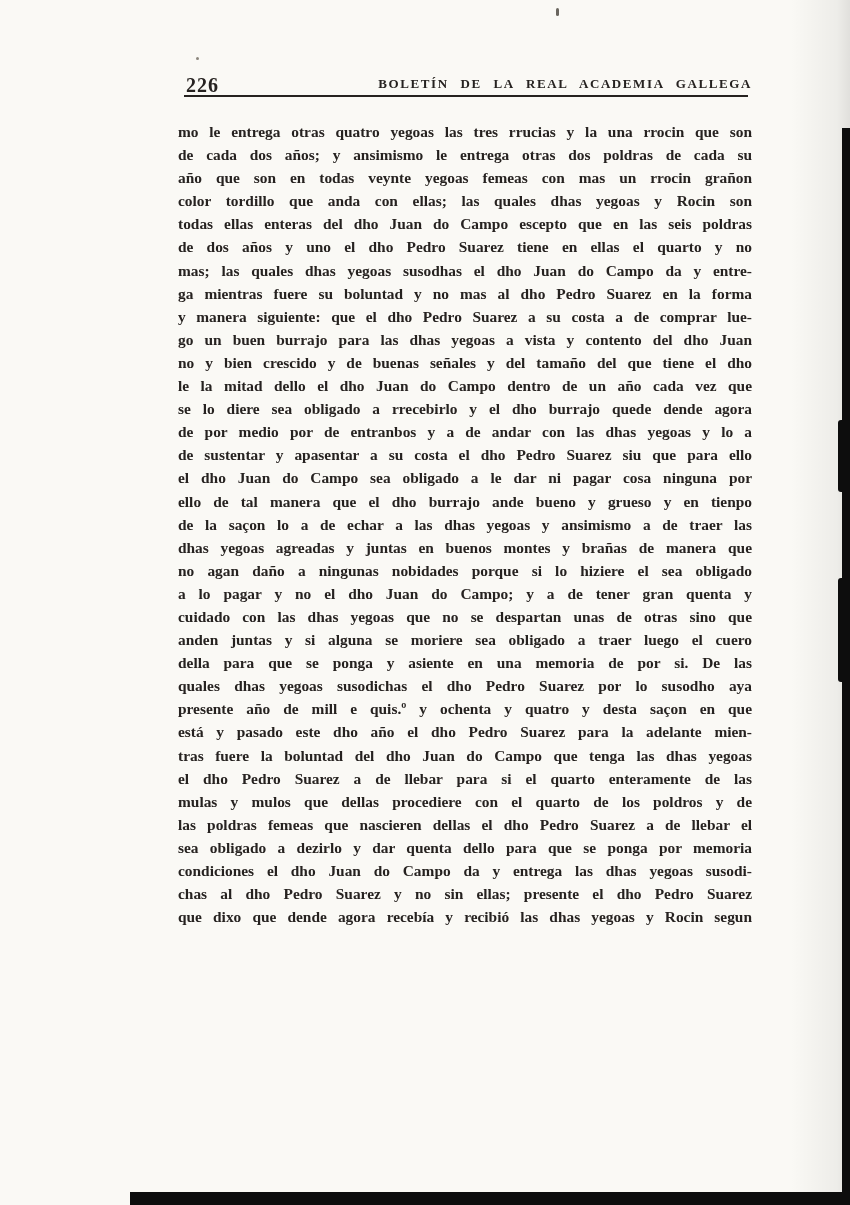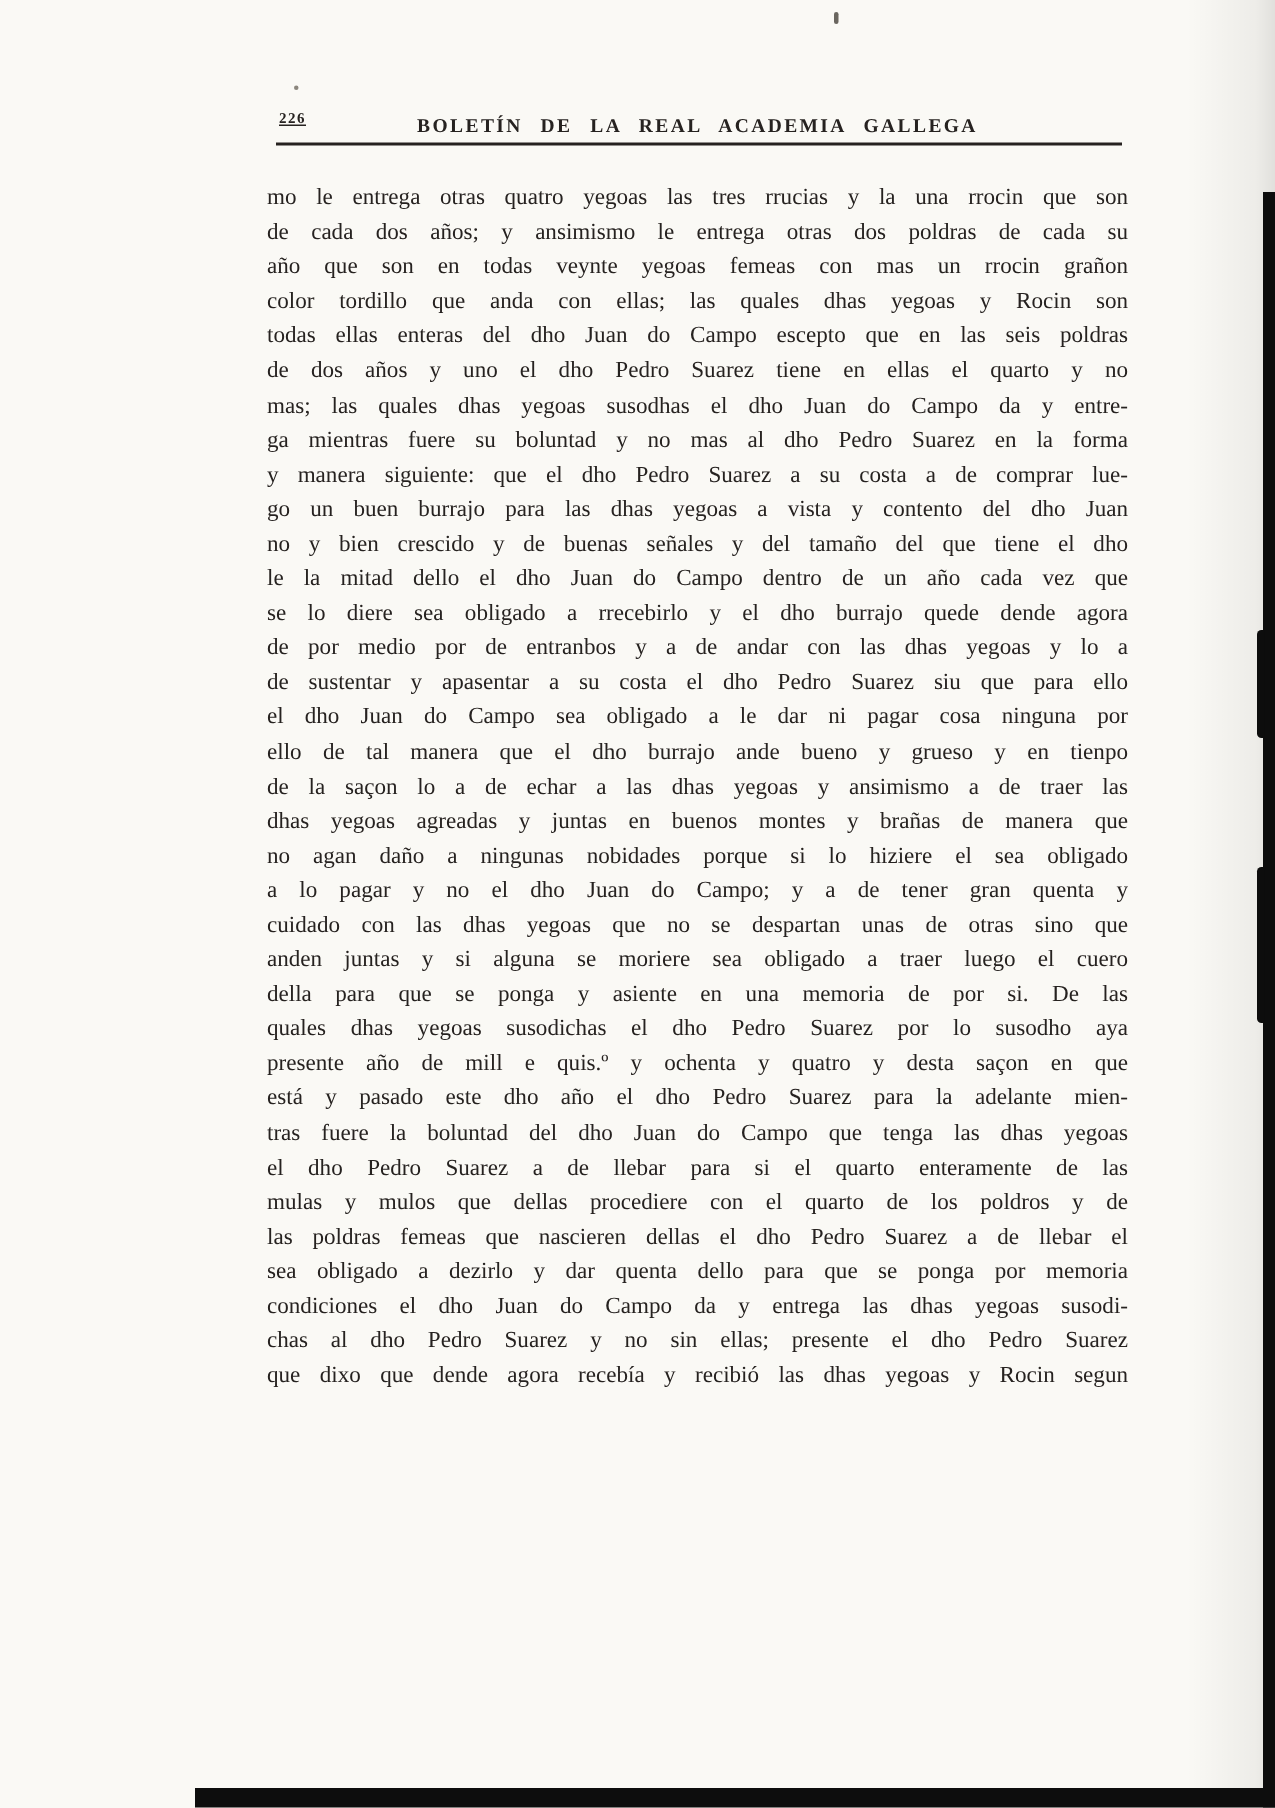--- a/index.html
+++ b/index.html
@@ -27,31 +27,30 @@
     position:absolute;
     top:74px;
     left:178px;
     width:574px;
     height:20px;
   }
   .pagenum{
     position:absolute;
     left:8px;
     top:0;
-    font-size:10px;
+    font-size:20px;
     font-weight:700;
     letter-spacing:1px;
-    text-decoration:underline;
   }
   .running-title{
     position:absolute;
     left:0;
     top:2px;
     width:100%;
-    text-align:center;
+    text-align:right;
     font-size:13px;
     font-weight:700;
     letter-spacing:1.6px;
     word-spacing:7px;
     white-space:nowrap;
   }
   .header-rule{
     position:absolute;
     top:95px;
     left:184px;
@@ -68,20 +67,21 @@
   .text-line{
     font-size:15.4px;
     line-height:23.1px;
     height:23.1px;
     white-space:normal;
     text-align:justify;
     text-align-last:justify;
     text-justify:inter-word;
     overflow:hidden;
     color:var(--ink);
+    font-weight:bold;
   }
   .scan-bar-right{
     position:absolute;
     top:128px;
     right:0;
     width:8px;
     height:1077px;
     background:var(--bar);
   }
   .scan-nub-1{

